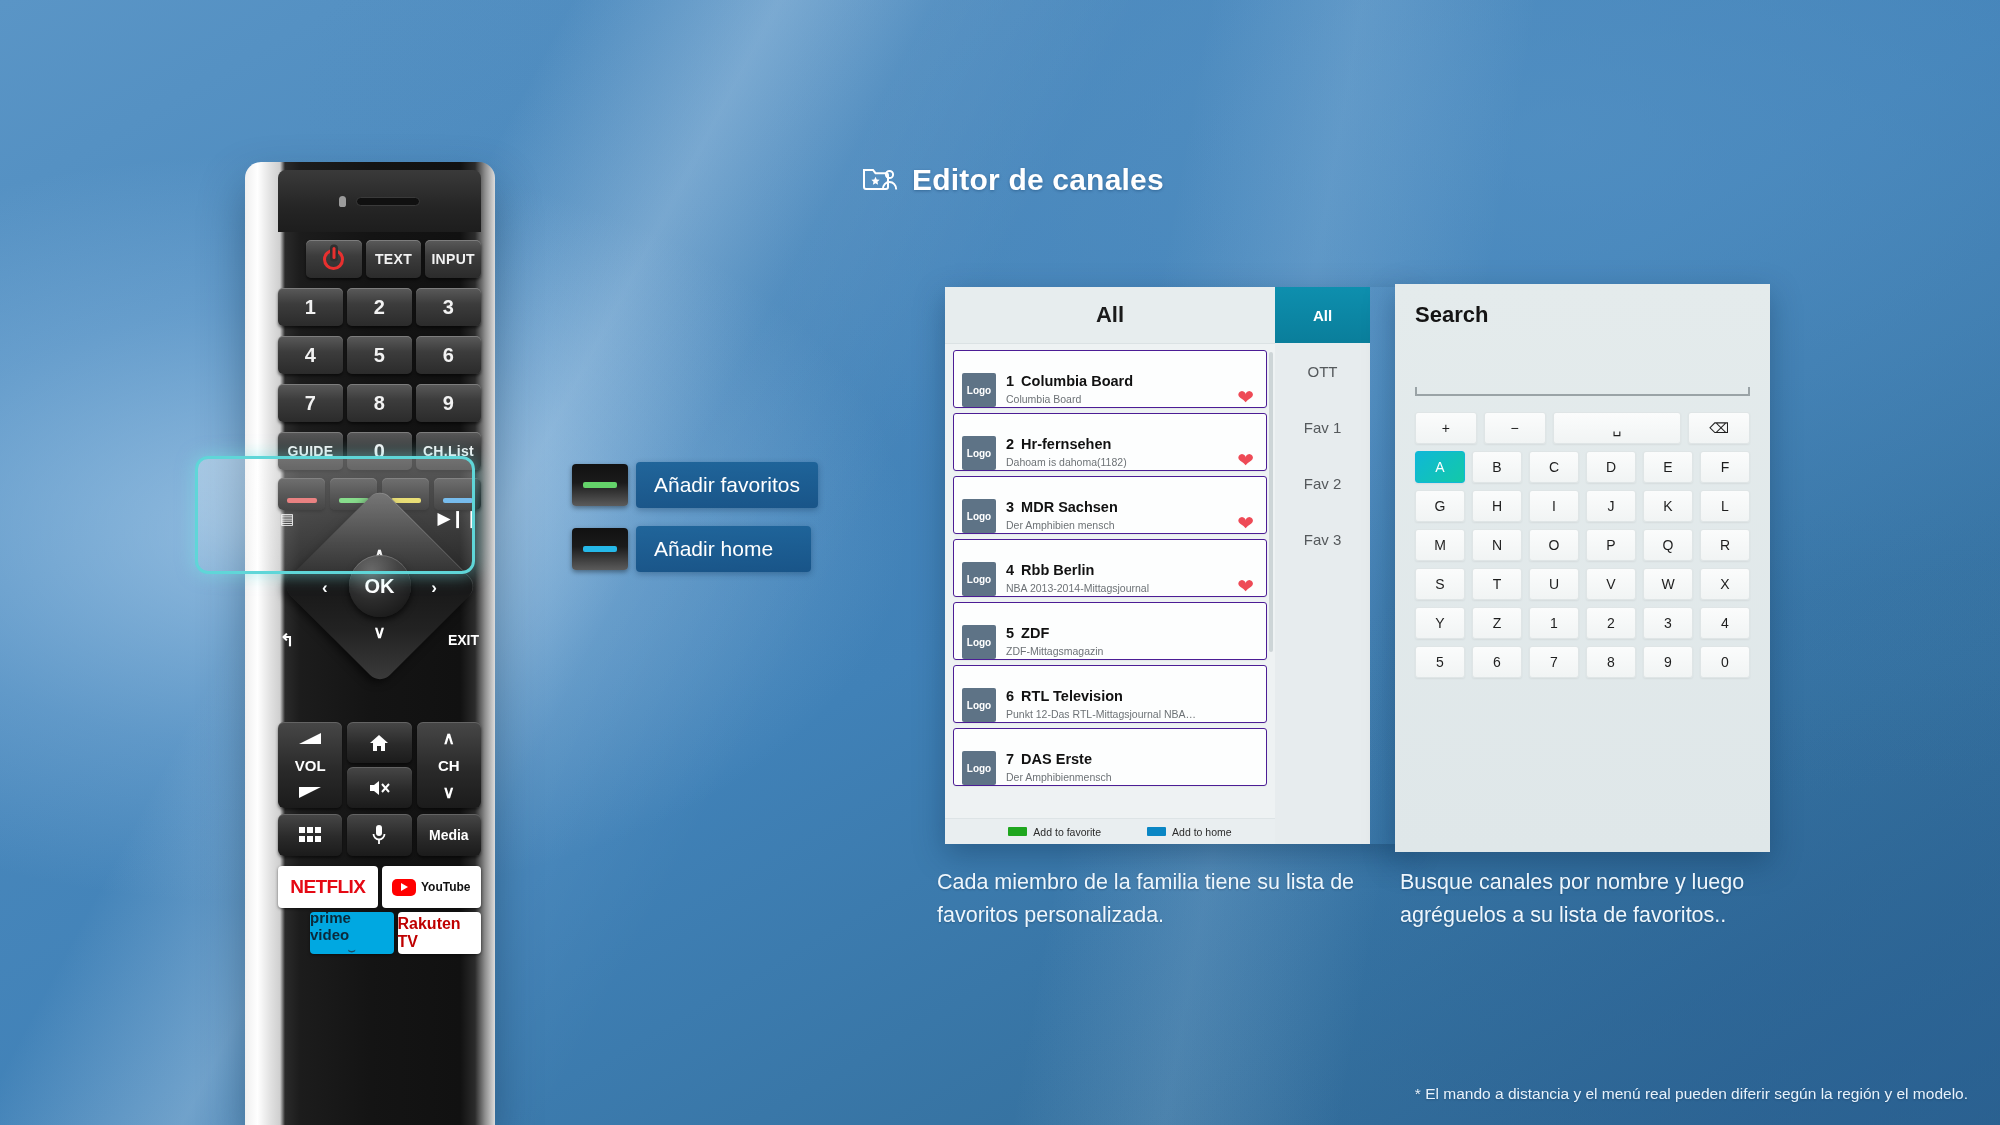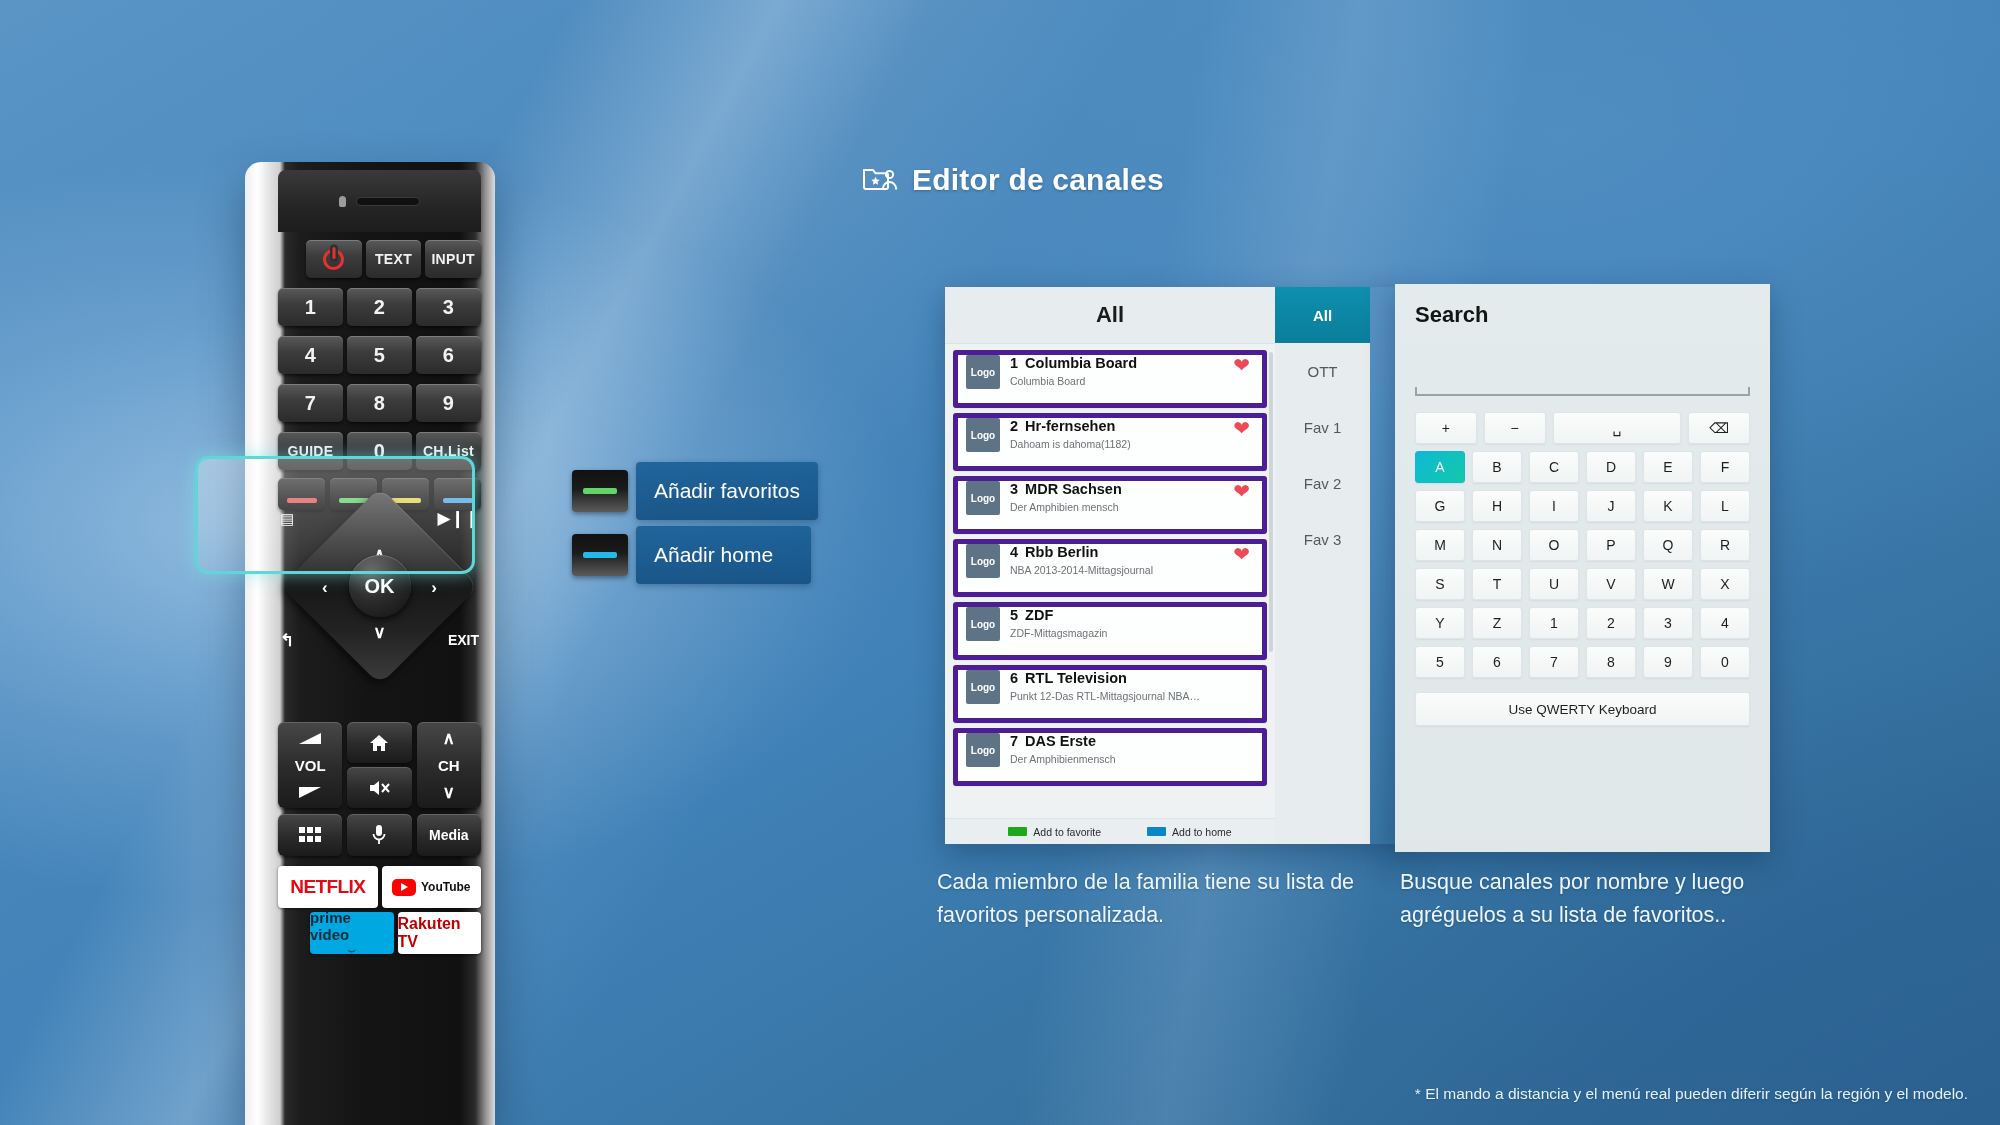--- a/index.html
+++ b/index.html
@@ -153,21 +153,21 @@
   
   .callout { position:absolute; display:flex; align-items:center; z-index:6; }
   .callout .swatch {
     width:56px; height:42px; border-radius:4px;
     background: linear-gradient(180deg,#111 0%, #1b1b1b 45%, #5b5b5b 100%);
     display:flex; align-items:center; justify-content:center;
     box-shadow: 0 2px 5px rgba(0,0,0,0.4);
   }
   .callout .swatch i { display:block; width:34px; height:6px; border-radius:2px; }
   .callout .lbl {
-    margin-left: 8px; height:58px; min-width:175px;
+    margin-left: 8px; height:46px; min-width:175px;
     background: linear-gradient(180deg, rgba(26,96,150,0.92), rgba(20,80,132,0.92));
     border-radius:4px; color:#fff; font-size:21px;
     display:flex; align-items:center; padding:0 18px;
     box-shadow: 0 2px 6px rgba(0,30,60,0.3);
     white-space:nowrap;
   }
 
   
   #channel-panel {
     position:absolute; left:945px; top:287px; width:465px; height:557px;
@@ -175,22 +175,22 @@
     box-shadow: 0 10px 28px rgba(8,40,72,0.35);
   }
   .ch-main { width:330px; background:#eef2f3; display:flex; flex-direction:column; }
   .ch-head {
     height:57px; background:#e7edee; display:flex; align-items:center; justify-content:center;
     font-size:22px; font-weight:700; color:#1b1b1b;
     border-bottom:1px solid #dbe2e4;
   }
   .ch-list { flex:1; padding:6px 8px 0 8px; overflow:hidden; position:relative; }
   .ch-item {
-    height:58px; background:#fdfefe; border:5px solid #4c1d95; border-radius:3px;
-    margin-bottom:5px; display:flex; align-items:flex-start; padding:0 8px; position:relative;
+    height:58px; background:#fdfefe; border:1px solid #4c1d95; border-radius:3px;
+    margin-bottom:5px; display:flex; align-items:flex-end; padding:0 8px; position:relative;
     box-shadow:0 1px 1px rgba(0,0,0,0.04);
   }
   .ch-logo {
     width:34px; height:34px; background:#5e7386; border-radius:2px;
     display:flex; align-items:center; justify-content:center;
     color:#fff; font-size:10px; font-weight:700; flex:0 0 auto;
   }
   .ch-txt { margin-left:10px; flex:1; min-width:0; }
   .ch-line1 { font-size:14.5px; font-weight:700; color:#111; display:flex; gap:7px; }
   .ch-line2 { font-size:10.5px; color:#6d7276; margin-top:3px; white-space:nowrap; overflow:hidden; text-overflow:ellipsis; }
@@ -577,20 +577,17 @@
       </div>
       <div class="krow">
         <div class="key">5</div>
         <div class="key">6</div>
         <div class="key">7</div>
         <div class="key">8</div>
         <div class="key">9</div>
         <div class="key">0</div>
       </div>
     </div>
-  <div class="qrow">
-    <div class="key qwerty">Use QWERTY Keyboard</div>
-  </div>
 </div>
 
 <div class="caption" id="cap-left">Cada miembro de la familia tiene su lista de favoritos personalizada.</div>
 <div class="caption" id="cap-right">Busque canales por nombre y luego agréguelos a su lista de favoritos..</div>
 <div id="disclaimer">* El mando a distancia y el menú real pueden diferir según la región y el modelo.</div>
 
 </body></html>

